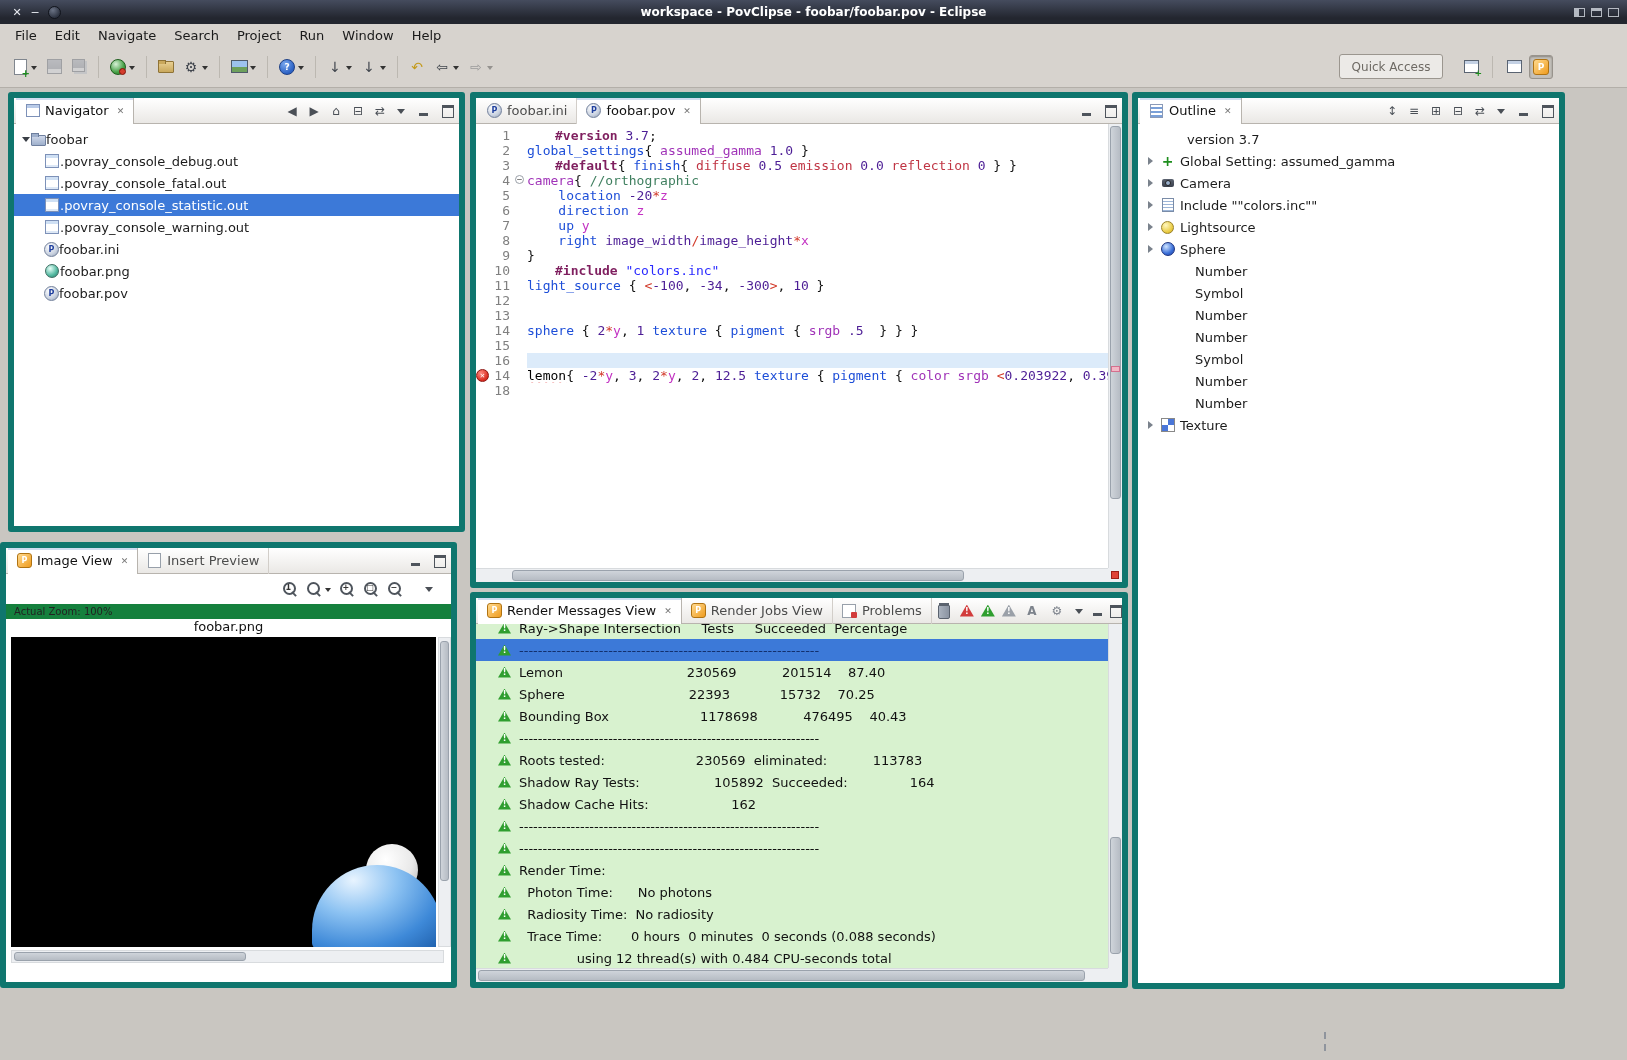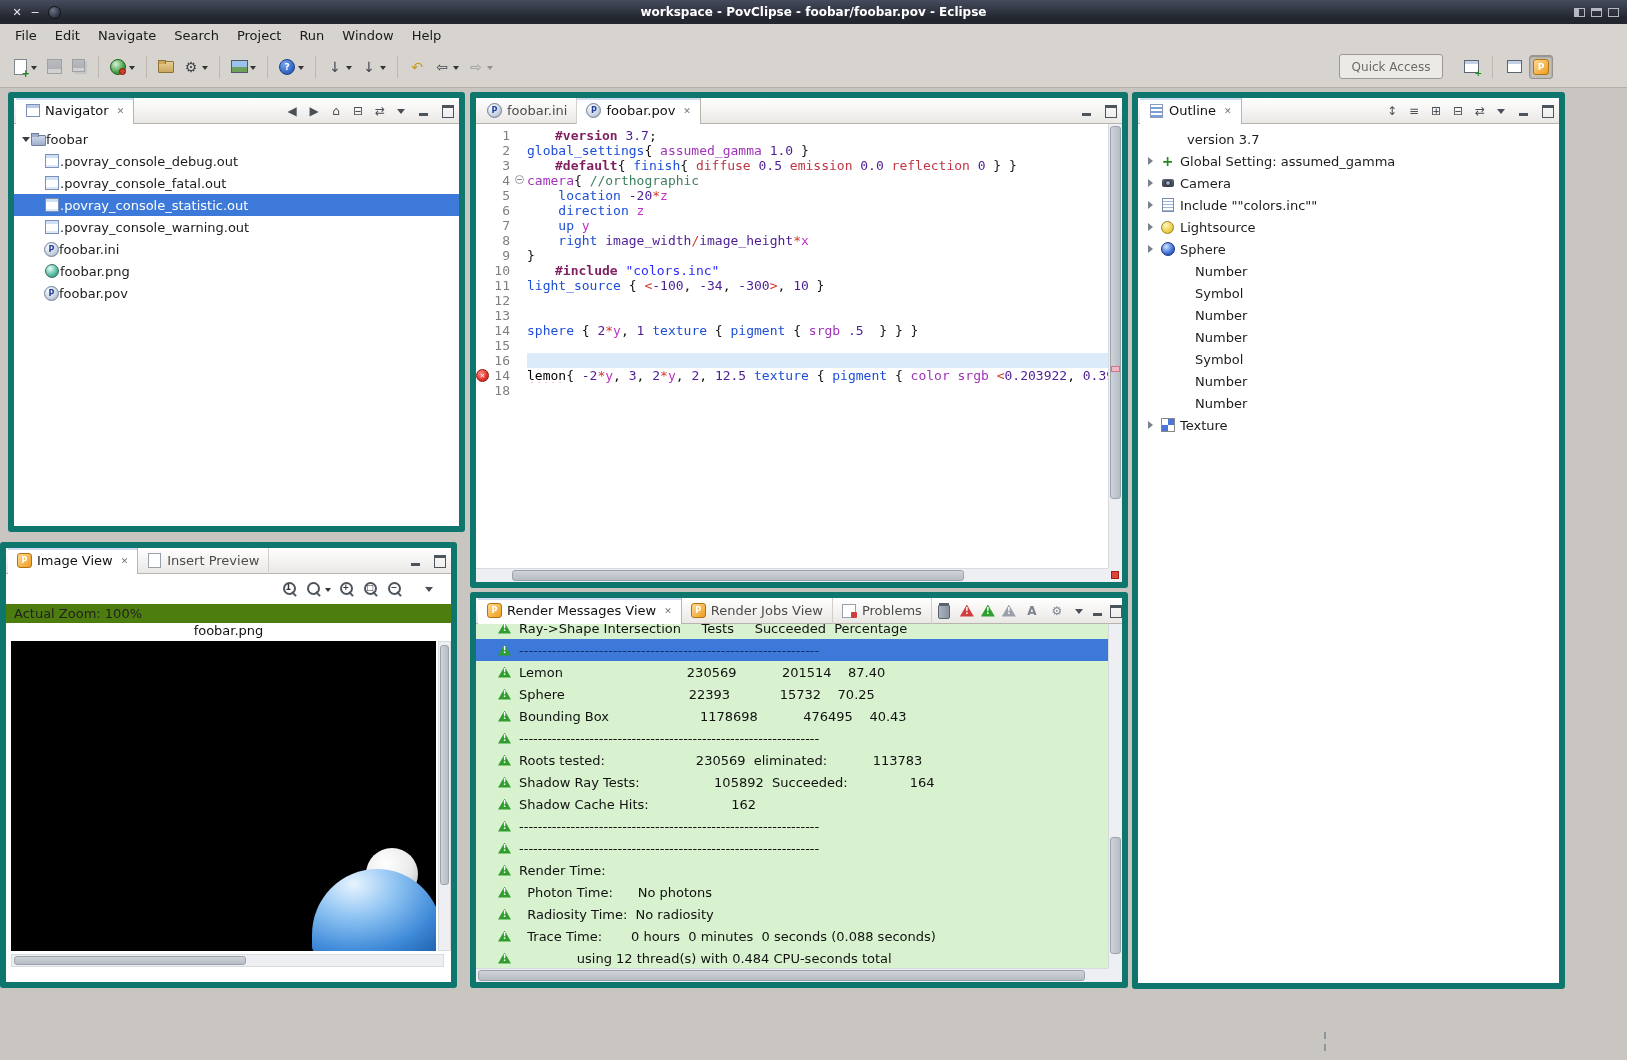--- a/index.html
+++ b/index.html
@@ -155,21 +155,21 @@
   .hscroll{position:absolute;left:0;bottom:0;height:14px;right:14px;background:#edeff2;border-top:1px solid #d8dbde;}
   .hthumb{position:absolute;top:1px;bottom:1px;background:linear-gradient(#cfd4da,#b6bcc4);
       border:1px solid #9aa2ac;border-radius:3px;}
   .scorner{position:absolute;right:0;bottom:0;width:14px;height:14px;background:#edeff2;
       display:flex;align-items:center;justify-content:center;}
   .scorner .sq{width:8px;height:8px;background:#e04438;border:1px solid #9e2018;}
   .emark{position:absolute;left:2px;top:242px;width:9px;height:6px;background:#f2b8c6;border:1px solid #d4708e;}
 
   
   .ivtb{display:flex;align-items:center;height:30px;background:#fff;padding:0 10px;}
-  .ivzoom{font-size:13px;color:#222;padding:2px 0 2px 8px;background:#4d7c0f;}
+  .ivzoom{font-size:10px;color:#222;padding:2px 0 2px 8px;background:#15803d;}
   .ivcap{text-align:center;font-size:13px;color:#111;background:#fff;padding-bottom:3px;}
   .ivwrap{padding-left:5px;background:#fff;}
   .ivrow{display:flex;}
   .ivcanvas{position:relative;width:433px;height:310px;background:#000;overflow:hidden;}
   .ivsphere{position:absolute;left:355px;top:207px;width:52px;height:52px;border-radius:50%;
       background:radial-gradient(circle at 38% 30%,#ffffff,#e9e9e9 55%,#bdbdbd 85%,#8f8f8f);}
   .ivcone{position:absolute;left:301px;top:228px;width:130px;height:84px;
       border-radius:50% 50% 6px 6px / 78% 78% 6px 6px;
       background:radial-gradient(ellipse at 32% 18%,#e8f4ff,#8cc2f2 35%,#3e89d8 70%,#1c5ca8 100%);}
   .ivvs{width:13px;height:310px;background:#edeff2;border:1px solid #d8dbde;margin-left:2px;position:relative;}

